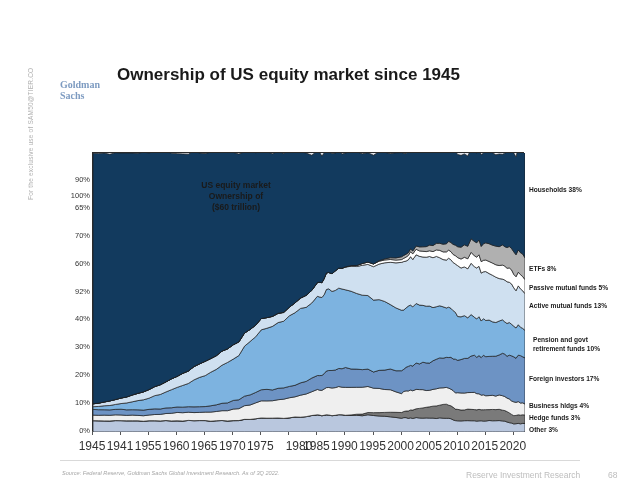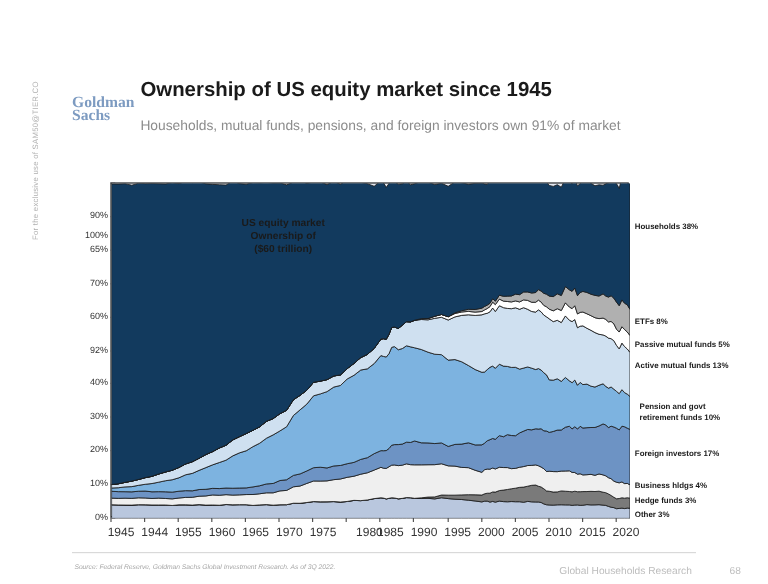--- a/index.html
+++ b/index.html
@@ -14,21 +14,21 @@
   .main-title{
     position:absolute;left:8px;top:6px;
     font-size:40px;line-height:44px;font-weight:400;
     color:#12306b;letter-spacing:-0.5px;white-space:nowrap;
   }
 
   
   .gs-logo{
     position:absolute;left:60px;top:80px;width:50px;
     font-family:"Liberation Serif", serif;
-    font-weight:700;font-size:13px;line-height:10.5px;
+    font-weight:700;font-size:10px;line-height:10.5px;
     color:#7d9bc1;text-align:left;
   }
 
   
   .chart-title{
     position:absolute;left:117px;top:65px;
     font-size:17px;font-weight:700;color:#1a1a1a;white-space:nowrap;
   }
   .chart-subtitle{
     position:absolute;left:117px;top:99px;
@@ -64,22 +64,22 @@
     position:absolute;right:0;width:32px;text-align:right;
     font-size:7.5px;color:#333;line-height:8px;
   }
   .ytick-mark{
     position:absolute;width:4px;height:1px;background:#555;left:34px;
   }
 
   
   .xaxis{position:absolute;left:92px;top:431px;width:432px;height:20px;}
   .xtick{
-    position:absolute;top:8px;width:40px;margin-left:-20px;text-align:right;
-    font-size:10px;color:#333;
+    position:absolute;top:8px;width:40px;margin-left:-20px;text-align:center;
+    font-size:12px;color:#333;
   }
   .xtick-mark{position:absolute;top:0;width:1px;height:4px;background:#555;}
 
   
   .side-label{
     position:absolute;font-size:6.6px;font-weight:700;color:#1a1a1a;
     line-height:8.5px;white-space:nowrap;
   }
 
   
@@ -104,21 +104,20 @@
 
 <div class="slide">
 
 
   <div class="gs-logo">
     <div>Goldman</div>
     <div>Sachs</div>
   </div>
 
   <div class="chart-title">Ownership of US equity market since 1945</div>
-  <div class="chart-subtitle">Households, mutual funds, pensions, and foreign investors own 91% of market</div>
 
   <div class="side-watermark">For the exclusive use of SAM50@TIER.CO</div>
 
   <div class="yaxis">
       <div class="ytick" style="top: 281px;">0%</div>
       <div class="ytick-mark" style="top: 285px;"></div>
       <div class="ytick" style="top: 253.1px;">10%</div>
       <div class="ytick-mark" style="top: 257.1px;"></div>
       <div class="ytick" style="top: 225.2px;">20%</div>
       <div class="ytick-mark" style="top: 229.2px;"></div>
@@ -135,21 +134,21 @@
       <div class="ytick" style="top: 57.8px;">65%</div>
       <div class="ytick-mark" style="top: 61.8px;"></div>
       <div class="ytick" style="top: 29.9px;">90%</div>
       <div class="ytick-mark" style="top: 33.9px;"></div>
       <div class="ytick" style="top: 2px; margin-top: 44px;">100%</div>
       <div class="ytick-mark" style="top: 6px;"></div>
     </div>
   <div class="xaxis">
       <div class="xtick" style="left: 0px;">1945</div>
       <div class="xtick-mark" style="left: 0px;"></div>
-      <div class="xtick" style="left: 28.0519px;">1944</div>
+      <div class="xtick" style="left: 28.0519px;">1941</div>
       <div class="xtick-mark" style="left: 28.0519px;"></div>
       <div class="xtick" style="left: 56.1039px;">1955</div>
       <div class="xtick-mark" style="left: 56.1039px;"></div>
       <div class="xtick" style="left: 84.1558px;">1960</div>
       <div class="xtick-mark" style="left: 84.1558px;"></div>
       <div class="xtick" style="left: 112.208px;">1965</div>
       <div class="xtick-mark" style="left: 112.208px;"></div>
       <div class="xtick" style="left: 140.26px;">1970</div>
       <div class="xtick-mark" style="left: 140.26px;"></div>
       <div class="xtick" style="left: 168.312px;">1975</div>
@@ -202,16 +201,16 @@
     <div>Pension and govt</div>
     <div>retirement funds 10%</div>
   </div>
   <div class="side-label" style="left:529px;top:375px;">Foreign investors 17%</div>
   <div class="side-label" style="left:529px;top:402px;">Business hldgs 4%</div>
   <div class="side-label" style="left:529px;top:414px;">Hedge funds 3%</div>
   <div class="side-label" style="left:529px;top:426px;">Other 3%</div>
 
   <div class="footer-rule"></div>
   <div class="footer-source">Source: Federal Reserve, Goldman Sachs Global Investment Research. As of 3Q 2022.</div>
-  <div class="footer-right">Global Households Research</div>
+  <div class="footer-right">Reserve Investment Research</div>
   <div class="footer-page">68</div>
 
 </div>
 
 </body></html>

